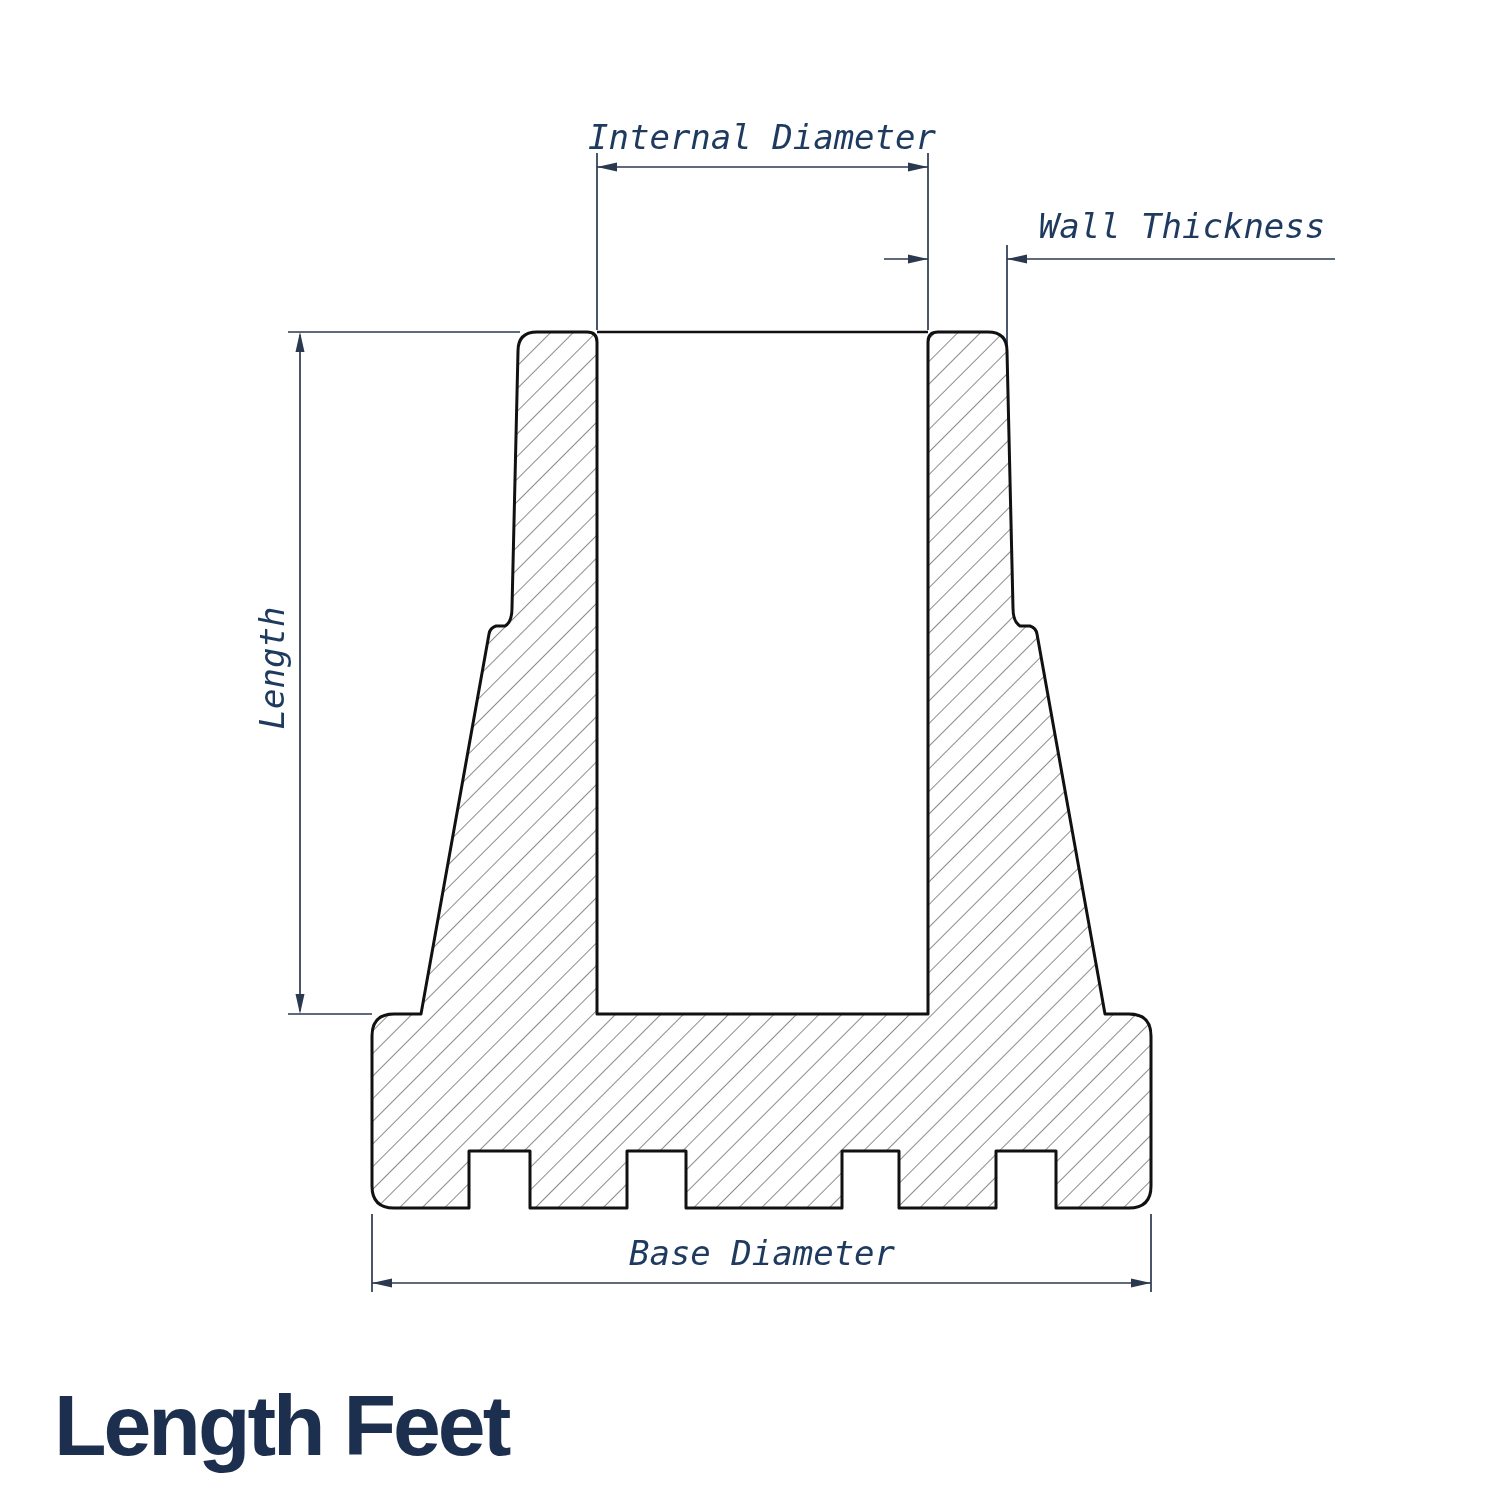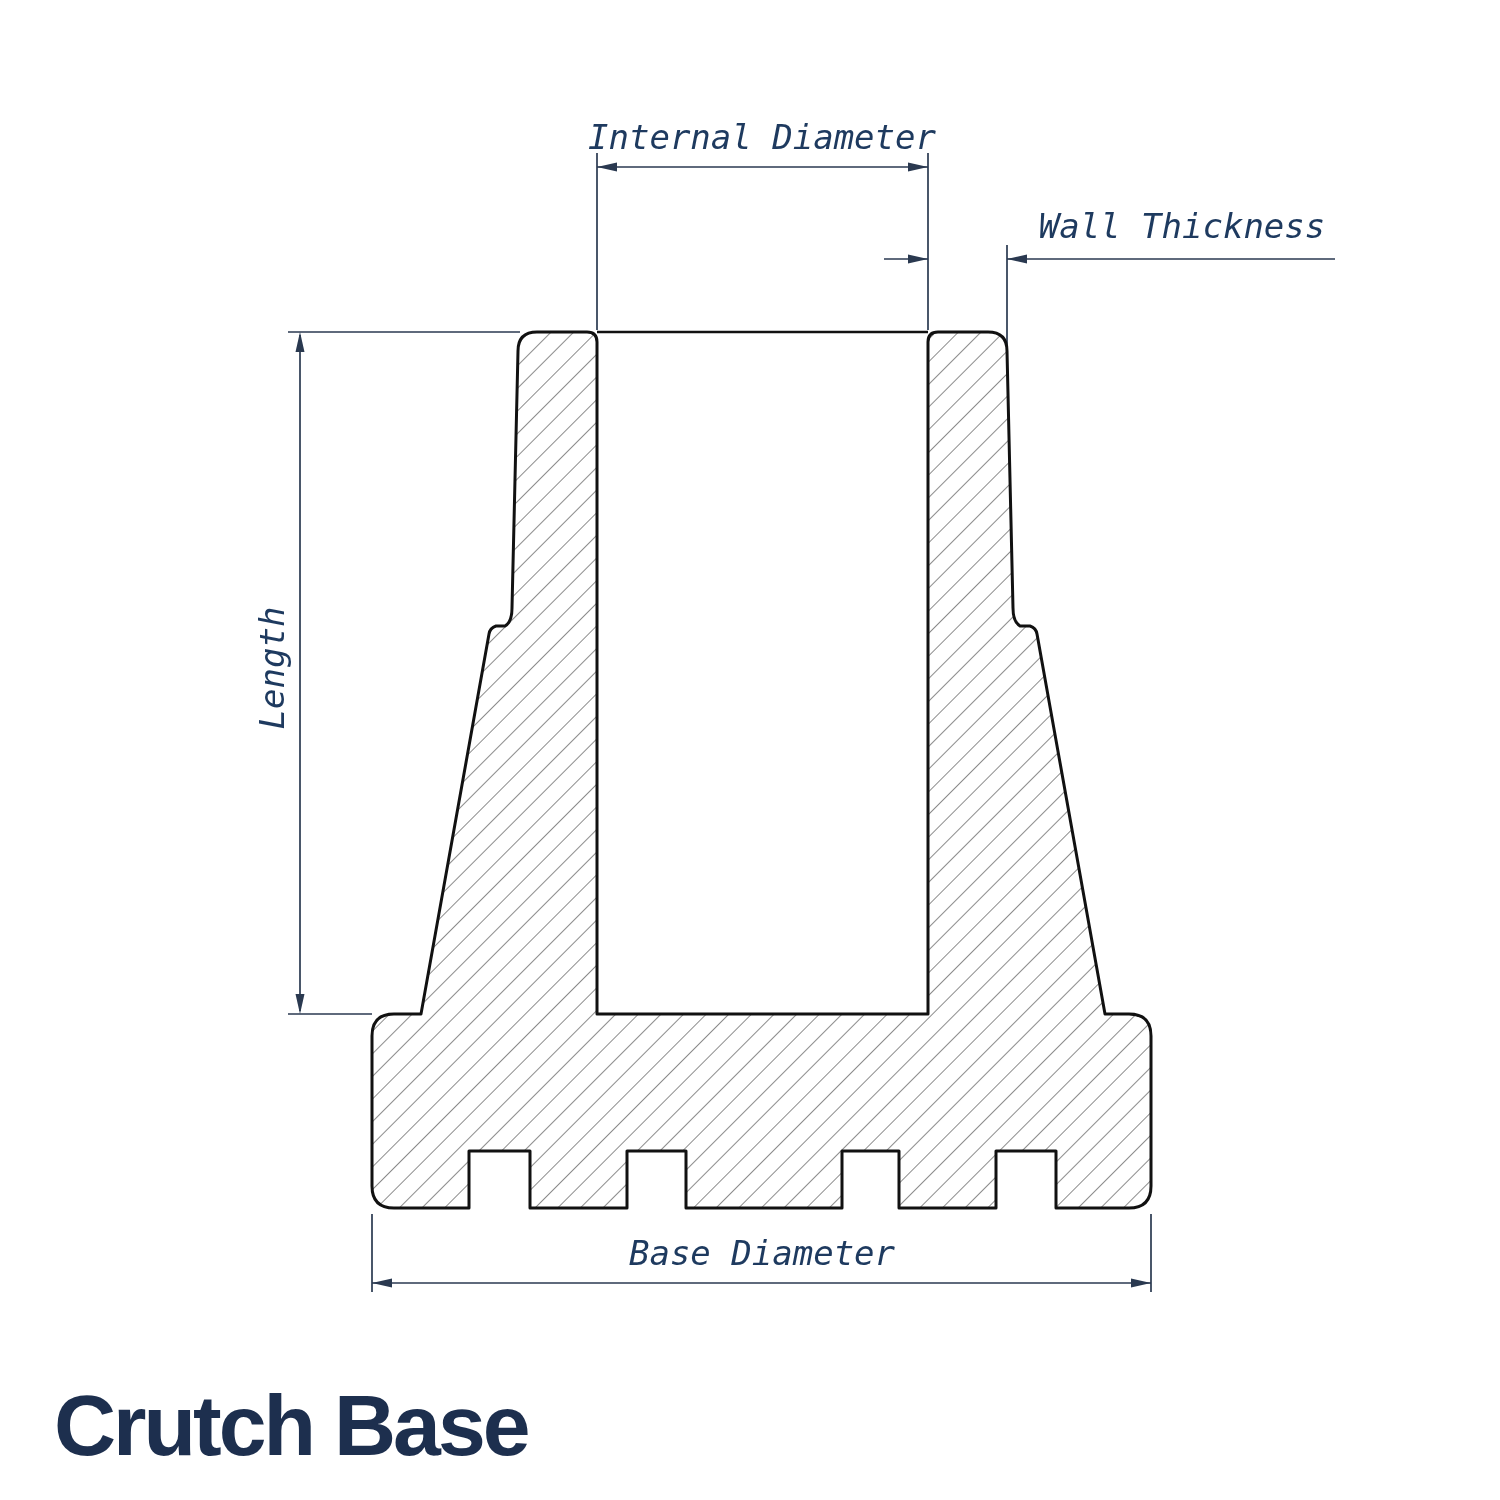--- a/index.html
+++ b/index.html
@@ -127,13 +127,13 @@
       L 489,634
       Q 490,628 496,626
       L 505,626
       Q 512,622 512,608
       L 518,351
       Z"></path>
     <line class="silhouette-line" x1="597" y1="332" x2="928" y2="332"></line>
   </g>
 </svg>
 
-<div class="page-title">Crutch Base</div>
+<div class="page-title">Length Feet</div>
 
 </body></html>

